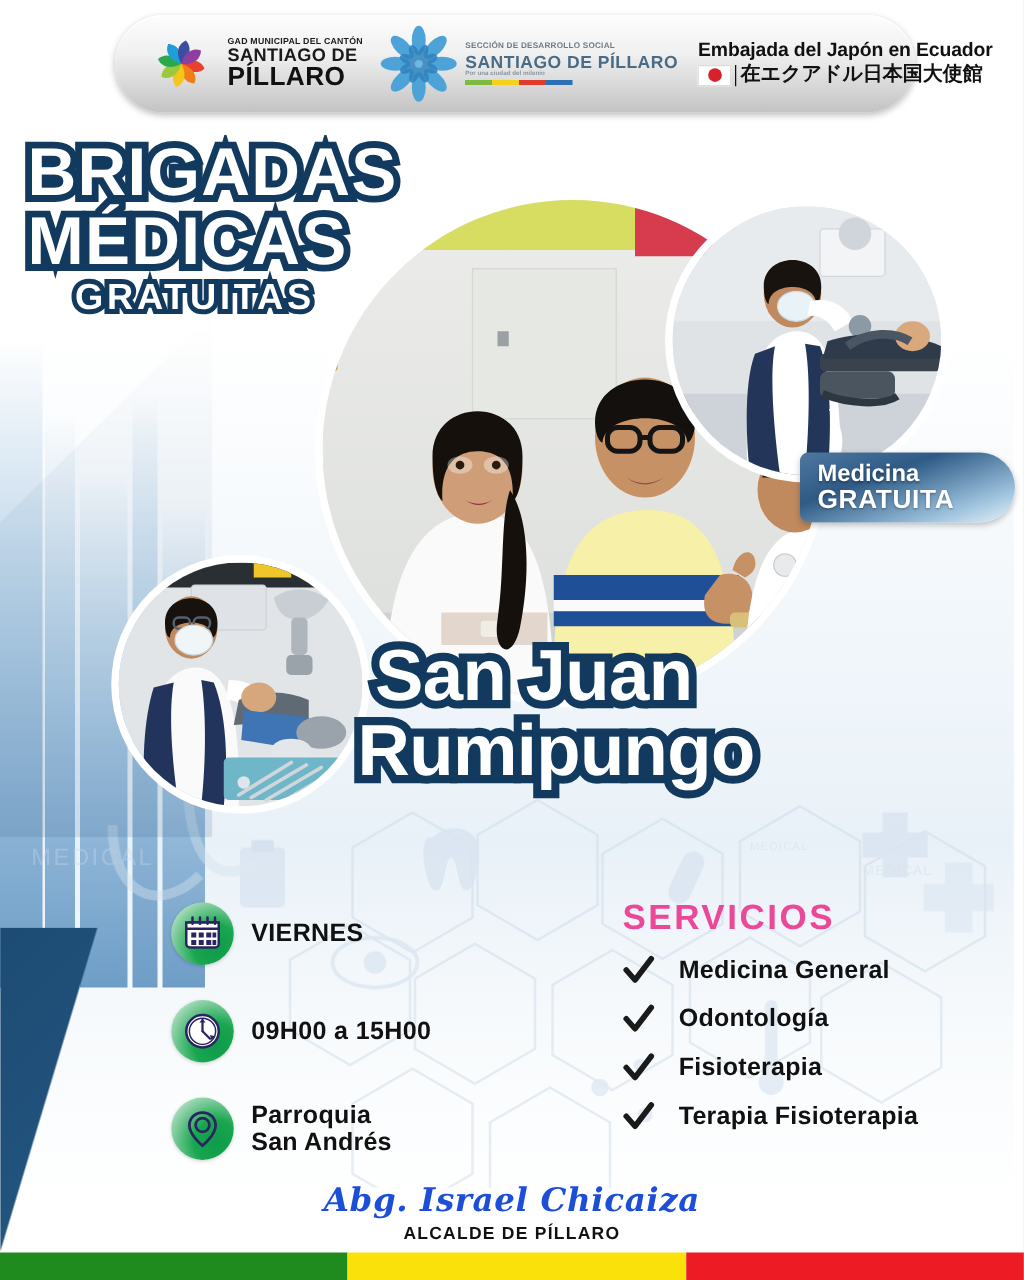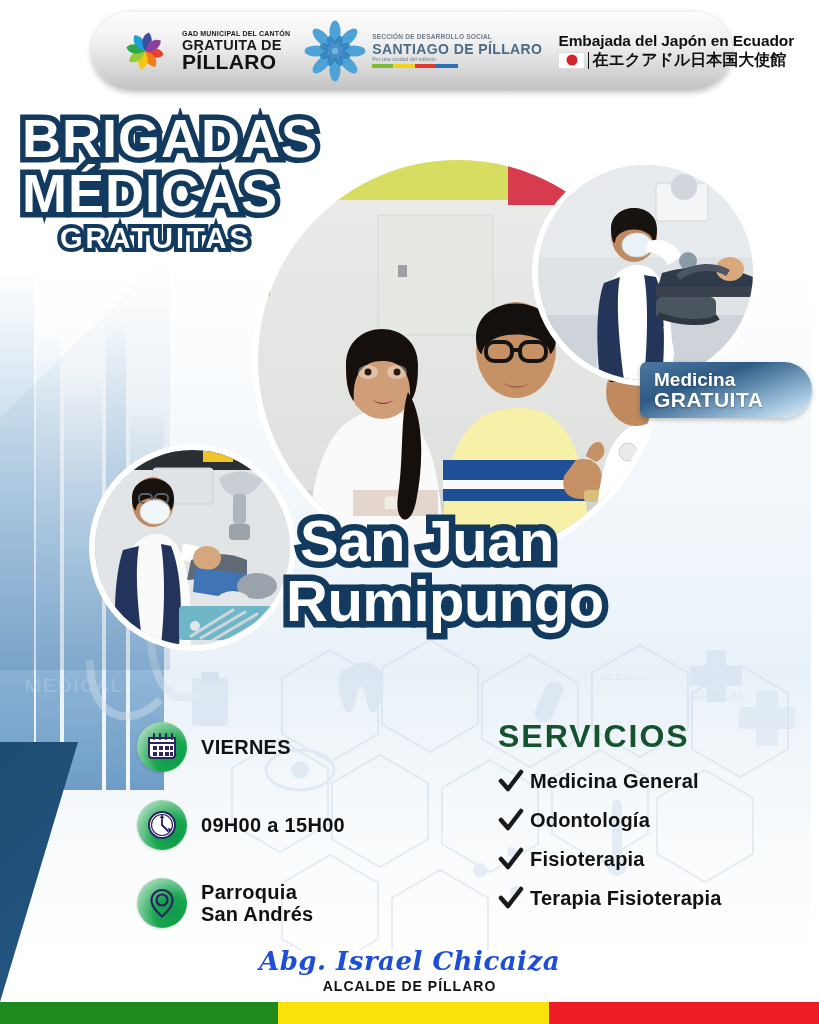--- a/index.html
+++ b/index.html
@@ -159,22 +159,22 @@
   }
   .info-ico svg{ width:32px; height:32px; }
   .info-txt{ line-height:1.12; }
   .info-txt .t1{ font-size:20px; font-weight:800; color:#111; letter-spacing:.3px;}
   .info-txt .t2{ font-size:20px; font-weight:800; color:#111; letter-spacing:.2px;}
 
   
   .services{
     position:absolute; left:498px; top:718px; z-index:8;
   }
-  .svc-title{ font-size:32px; font-weight:800; color:#14532d; letter-spacing:2px; margin-bottom:6px;}
-  .svc-item{ display:flex; align-items:center; gap:6px; margin-top:13px;}
+  .svc-title{ font-size:28px; font-weight:800; color:#ec4899; letter-spacing:2px; margin-bottom:6px;}
+  .svc-item{ display:flex; align-items:center; gap:19px; margin-top:13px;}
   .svc-item svg{ width:26px; height:26px; flex:0 0 auto;}
   .svc-item span{ font-size:20px; font-weight:800; color:#111; letter-spacing:.2px;}
 
   
   .footer-sign{
     position:absolute; left:0; right:0; bottom:30px; text-align:center; z-index:8;
   }
   .sign-name{ font-family:"DejaVu Serif", serif; font-style:italic; font-size:26px; font-weight:700; color:#1d4ed8; letter-spacing:.5px;}
   .sign-role{ font-size:14px; font-weight:700; color:#111; letter-spacing:1px; margin-top:2px;}
   .flag-strip{
@@ -281,21 +281,21 @@
           <g transform="rotate(270)" fill="#3b4fa0">
               <path d="M0 0 C14 -8 26 -4 30 6 C22 14 8 12 0 0Z"></path>
             </g>
           <g transform="rotate(315)" fill="#8e3f9e">
               <path d="M0 0 C14 -8 26 -4 30 6 C22 14 8 12 0 0Z"></path>
             </g>
         </g>
       </svg>
       <div class="gad-text">
         <div class="l1">GAD MUNICIPAL DEL CANTÓN</div>
-        <div class="l2">GRATUITA DE</div>
+        <div class="l2">SANTIAGO DE</div>
         <div class="l3">PÍLLARO</div>
       </div>
     </div>
 
     <div class="logo-block" style="margin-left:8px;">
       <svg class="flower" viewBox="0 0 100 100" xmlns="http://www.w3.org/2000/svg">
         <g transform="translate(50,50)">
           <g fill="#4da3d8">
             <ellipse cx="0" cy="-30" rx="9" ry="19"></ellipse>
             <ellipse cx="0" cy="-30" rx="9" ry="19" transform="rotate(45)"></ellipse>

